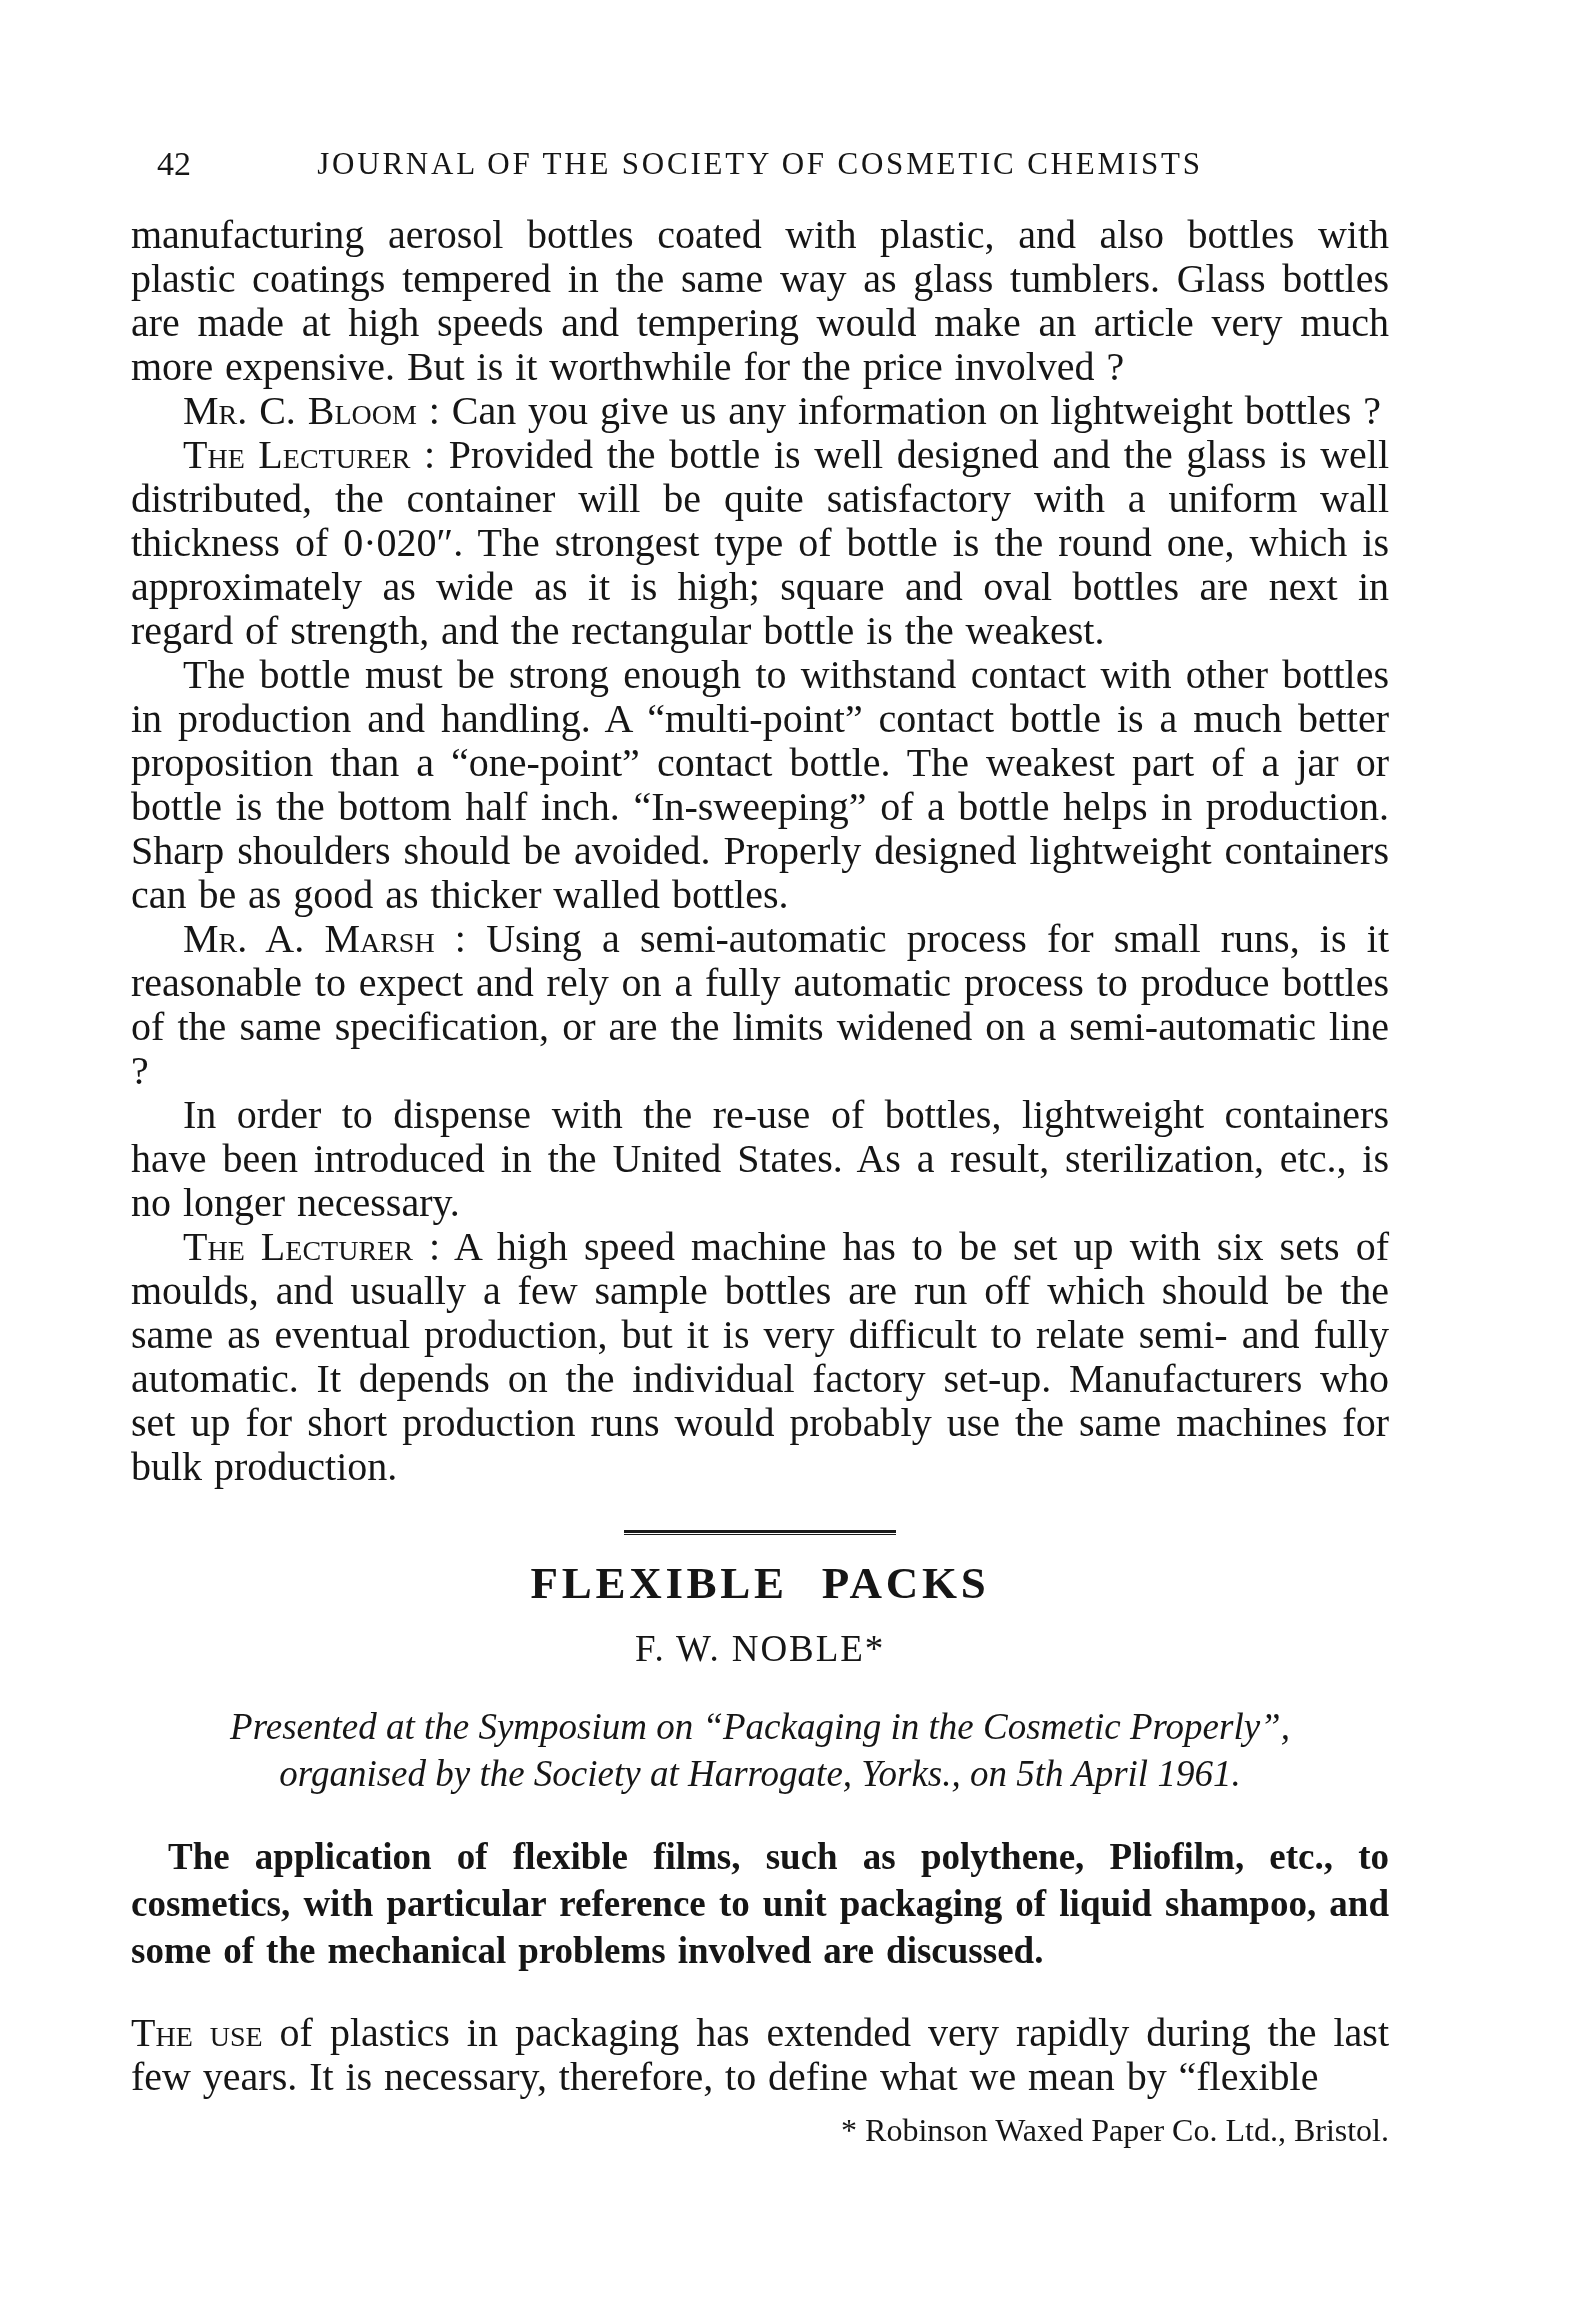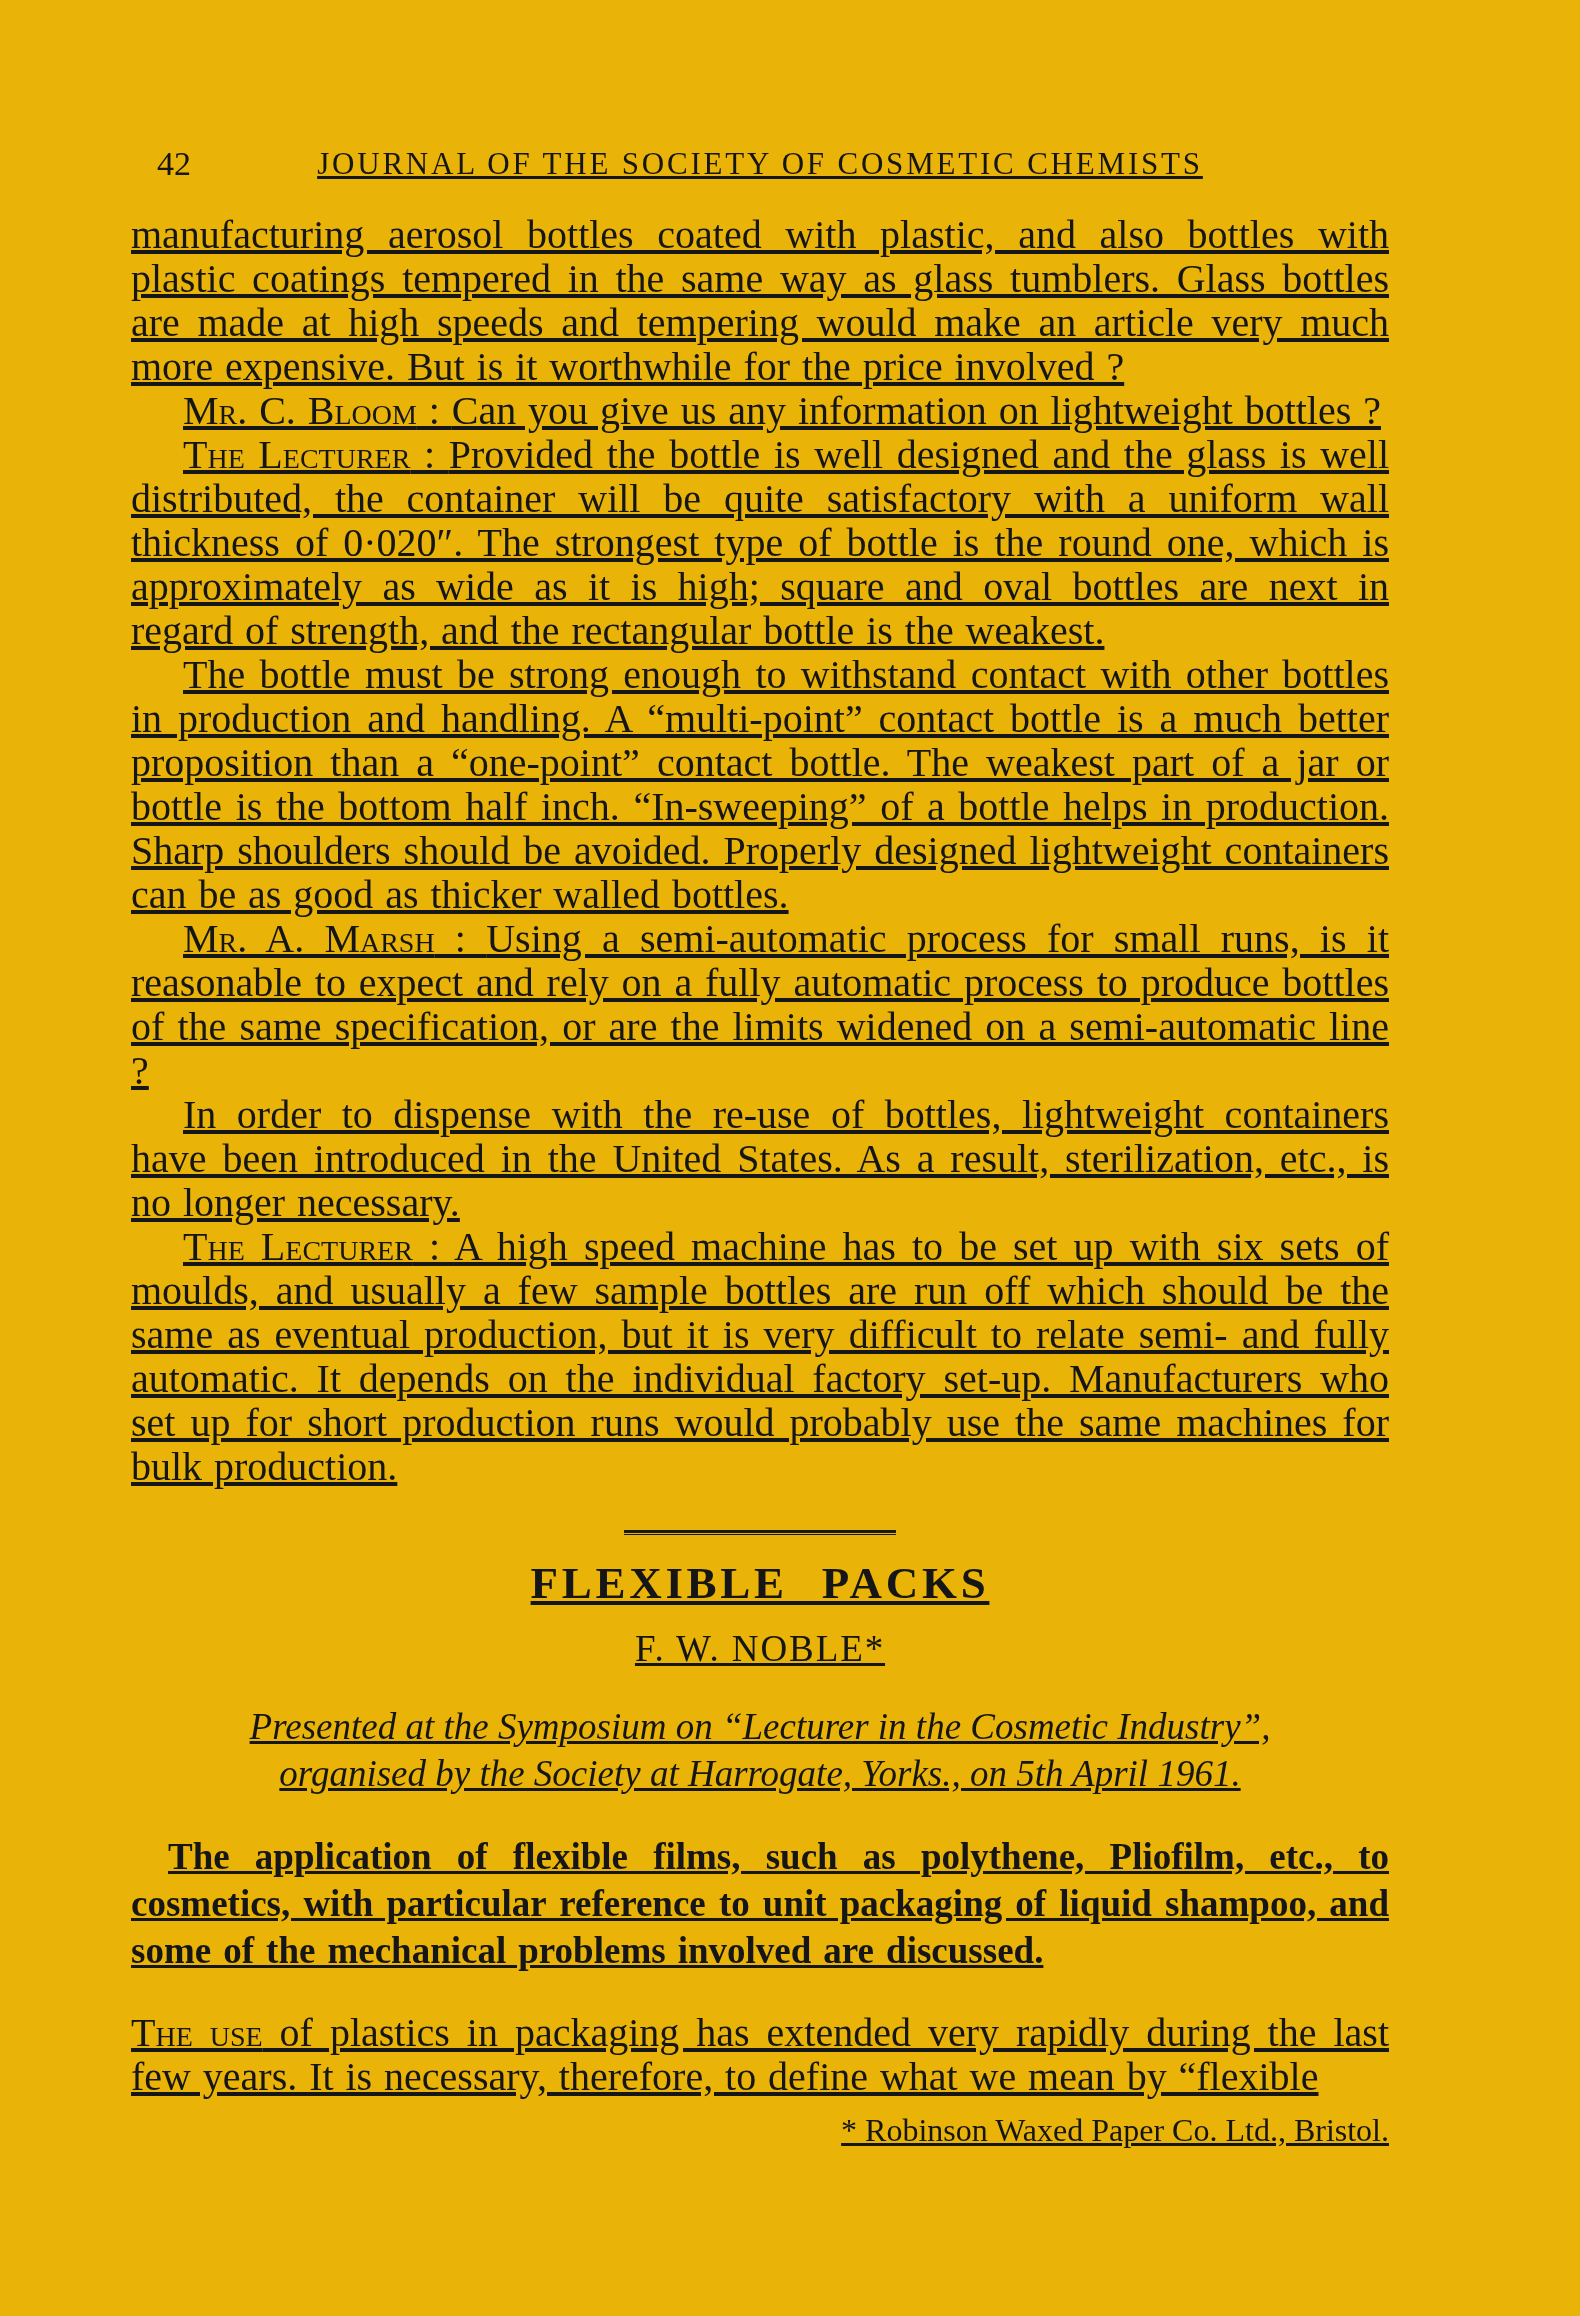--- a/index.html
+++ b/index.html
@@ -1,27 +1,26 @@
 <!DOCTYPE html>
 <html style="font-size:15px"><head>
 <meta charset="utf-8">
 <style>
   html, body { margin: 0; padding: 0; background: #e8e8e6; }
   .page {
     position: relative;
     width: 1581px;
     height: 2316px;
     margin: 0 auto;
-    background: #eab308;
+    background: #ffffff;
     color: #161616;
     font-family: "Liberation Serif", serif;
     box-sizing: border-box;
     padding: 145px 192px 0 131px;
     overflow: hidden;
-    text-decoration: underline;
   }
   .running-head {
     position: relative;
     height: 37px;
     font-size: 32px;
     line-height: 37px;
   }
   .page-num {
     position: absolute;
     left: 26px; top: 0;
@@ -118,21 +117,21 @@
     <p class="indent"><span class="sc">The Lecturer</span><span> : </span><span>A high speed machine has to be set up with six sets of moulds, and usually a few sample bottles are run off which should be the same as eventual production, but it is very difficult to relate semi- and fully automatic. It depends on the individual factory set-up. Manufacturers who set up for short production runs would probably use the same machines for bulk production.</span></p>
   </section>
 
   <div class="rule-divider"></div>
 
   <h1 class="article-title">FLEXIBLE PACKS</h1>
 
   <div class="article-author">F. W. NOBLE*</div>
 
   <div class="presented">
-    <div>Presented at the Symposium on “Lecturer in the Cosmetic Industry”,</div>
+    <div>Presented at the Symposium on “Packaging in the Cosmetic Properly”,</div>
     <div>organised by the Society at Harrogate, Yorks., on 5th April 1961.</div>
   </div>
 
   <p class="abstract">The application of flexible films, such as polythene, Pliofilm, etc., to cosmetics, with particular reference to unit packaging of liquid shampoo, and some of the mechanical problems involved are discussed.</p>
 
   <p class="opening"><span class="sc">The use</span><span> of plastics in packaging has extended very rapidly during the last few years. It is necessary, therefore, to define what we mean by “flexible</span></p>
 
   <div class="footnote">* Robinson Waxed Paper Co. Ltd., Bristol.</div>
 
 </div>

